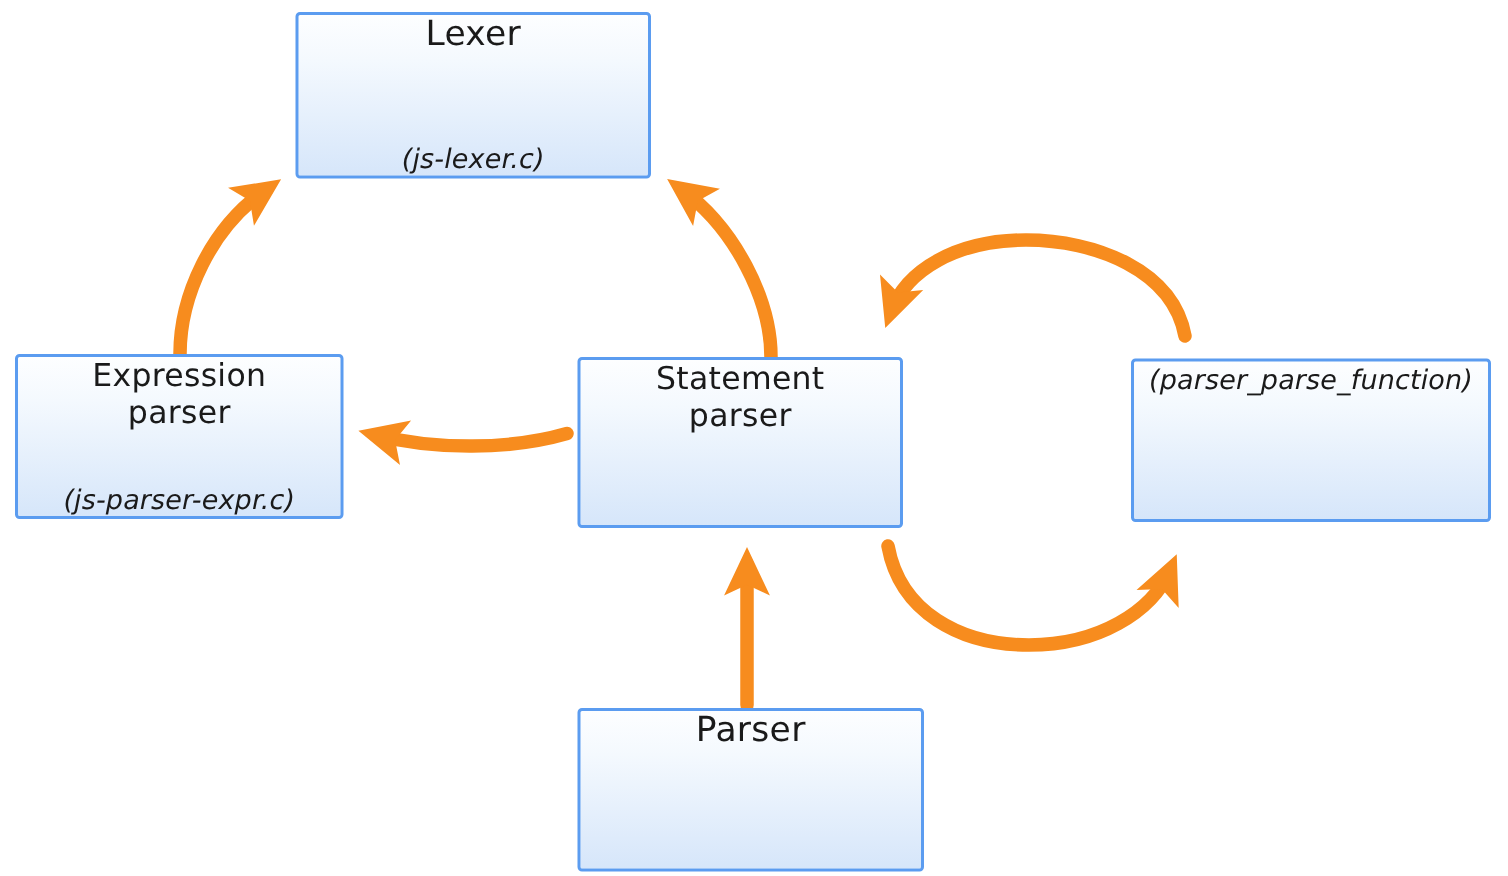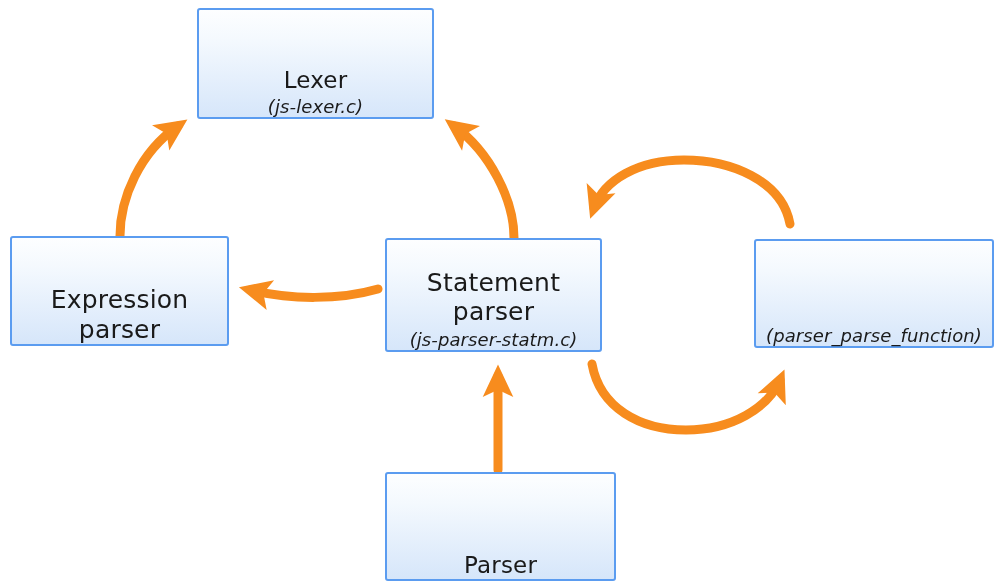--- a/index.html
+++ b/index.html
@@ -27,28 +27,28 @@
   }
   .node-box {
     position: absolute;
     box-sizing: border-box;
     border: 2px solid #5b9cf0;
     border-radius: 3px;
     background: linear-gradient(to bottom, #fdfeff 0%, #f4f9fe 28%, #e6f0fc 62%, #d6e6fa 100%);
     display: flex;
     flex-direction: column;
     align-items: center;
-    justify-content: flex-end;
+    justify-content: space-between;
     text-align: center;
     color: #1a1a1a;
     z-index: 2;
     line-height: 1.18;
   }
   .node-title {
-    font-size: 25px;
+    font-size: 21px;
     letter-spacing: 0.2px;
     white-space: pre-line;
   }
   .node-sub {
     font-size: 18px;
     letter-spacing: 0.1px;
     margin-top: 2px;
     font-style: italic;
   }
   
@@ -90,26 +90,26 @@
   </svg>
 
   <div class="node-box" id="node-lexer">
     <div class="node-title">Lexer</div>
     <div class="node-sub">(js-lexer.c)</div>
   </div>
 
   <div class="node-box" id="node-expr">
     <div class="node-title">Expression
 parser</div>
+    <div class="node-sub">(js-parser-expr.c)</div>
   </div>
 
   <div class="node-box" id="node-statm">
     <div class="node-title">Statement
 parser</div>
-    <div class="node-sub">(js-parser-statm.c)</div>
   </div>
 
   <div class="node-box" id="node-function">
     <div class="node-sub">(parser_parse_function)</div>
   </div>
 
   <div class="node-box" id="node-parser">
     <div class="node-title">Parser</div>
   </div>
 

